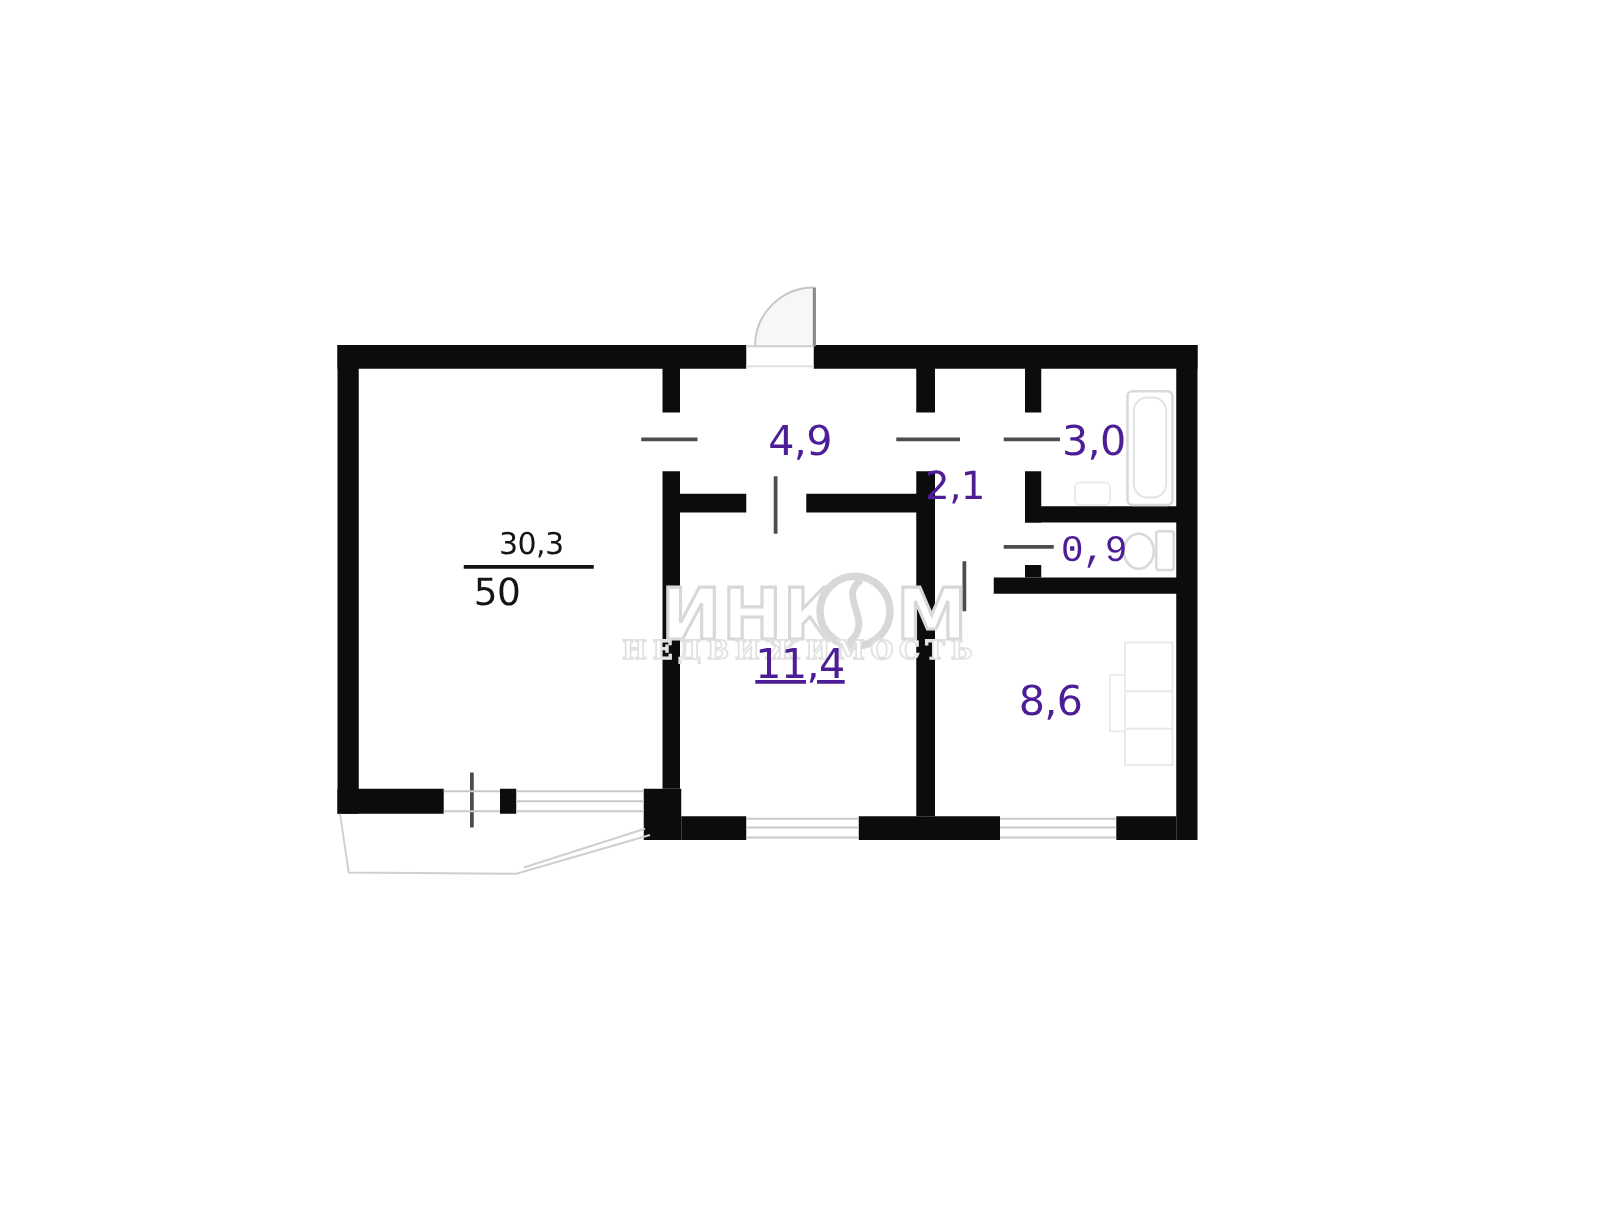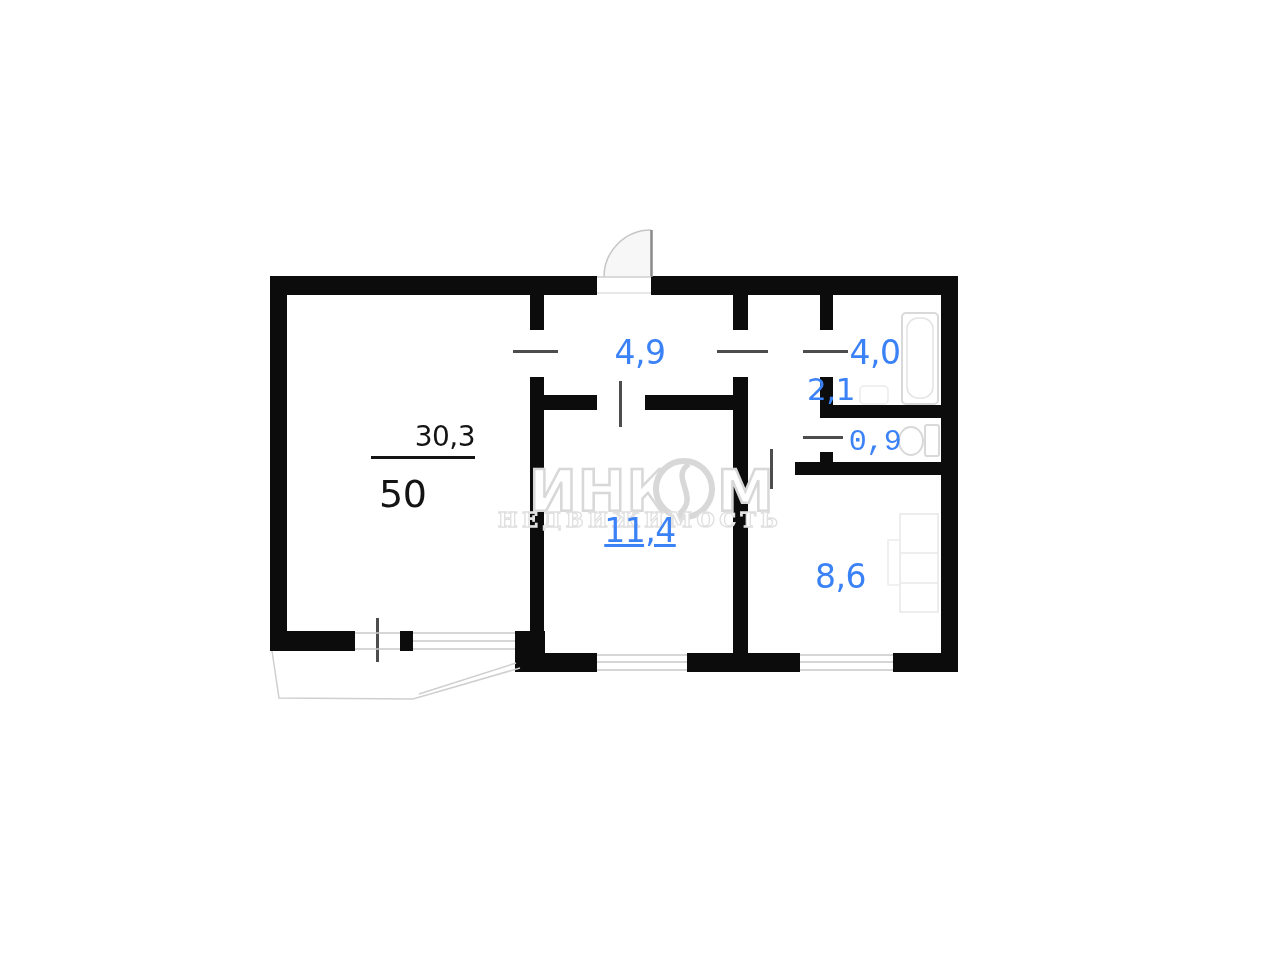--- a/index.html
+++ b/index.html
@@ -5,29 +5,29 @@
   html,body{margin:0;padding:0;}
   body{
     width:1280px;height:979px;background:#ffffff;position:relative;overflow:hidden;
     font-family:"DejaVu Sans",sans-serif;
   }
   .canvas{position:absolute;inset:0;}
   .wall{position:absolute;background:#0c0c0c;}
   .tick{position:absolute;background:#4d4d4d;}
   .overlay{position:absolute;left:0;top:0;}
   .rlabel{
-    position:absolute;font-size:33px;line-height:1;color:#3b82f6;
+    position:absolute;font-size:33px;line-height:1;color:#4c1d95;
     text-align:center;letter-spacing:-0.5px;white-space:nowrap;
   }
   .frac{position:absolute;left:371px;top:423px;width:104px;color:#141414;}
   .frac-top{
-    font-size:28px;line-height:1;text-align:right;padding:0 0 5px 4px;
+    font-size:24px;line-height:1;text-align:center;padding:0 0 5px 4px;
     border-bottom:3.5px solid #141414;letter-spacing:-0.5px;
   }
-  .frac-bottom{font-size:38px;line-height:1;padding:16px 0 0 8px;letter-spacing:-0.5px;}
+  .frac-bottom{font-size:30px;line-height:1;padding:5px 0 0 8px;letter-spacing:-0.5px;}
 </style>
 </head>
 <body>
 
 <div class="canvas">
 
   <div class="wall" style="left:270px;top:276px;width:327px;height:19px"></div>
   <div class="wall" style="left:651px;top:276px;width:307px;height:19px"></div>
   <div class="wall" style="left:270px;top:276px;width:17px;height:375px"></div>
   <div class="wall" style="left:941px;top:276px;width:17px;height:396px"></div>
@@ -116,24 +116,24 @@
     <g font-weight="bold">
       <text x="529" y="511" font-family="'DejaVu Sans',sans-serif" font-size="57" letter-spacing="1" fill="#ffffff" stroke="#d8d8d8" stroke-width="2.5">ИНК</text>
       <circle cx="684" cy="489" r="28" fill="#ffffff" stroke="#d8d8d8" stroke-width="6"></circle>
       <path d="M 689,464 C 669,477 701,497 679,514" fill="none" stroke="#d8d8d8" stroke-width="5.5"></path>
       <text x="717" y="511" font-family="'DejaVu Sans',sans-serif" font-size="57" letter-spacing="1" fill="#ffffff" stroke="#d8d8d8" stroke-width="2.5">М</text>
       <text x="640" y="527" text-anchor="middle" font-family="'DejaVu Serif',serif" font-size="21" letter-spacing="4.5" fill="#ffffff" stroke="#e0e0e0" stroke-width="1.3">НЕДВИЖИМОСТЬ</text>
     </g>
   </svg>
 
   <div class="rlabel" style="left:595px;top:336px;width:90px;">4,9</div>
-  <div class="rlabel" style="left:786px;top:374px;width:90px;font-size:31px;">2,1</div>
-  <div class="rlabel" style="left:830px;top:336px;width:90px;">4,0</div>
+  <div class="rlabel" style="left:719px;top:374px;width:90px;font-size:31px;">2,1</div>
+  <div class="rlabel" style="left:830px;top:336px;width:90px;">3,0</div>
   <div class="rlabel" style="left:830px;top:427px;width:90px;font-size:30px;font-family:Liberation Mono, monospace;">0,9</div>
   <div class="rlabel" style="left:575px;top:514px;width:130px;text-decoration:underline;">11,4</div>
-  <div class="rlabel" style="left:788px;top:544px;width:105px;margin-top:16px;">8,6</div>
+  <div class="rlabel" style="left:788px;top:544px;width:105px;">8,6</div>
 
   <div class="frac">
     <div class="frac-top">30,3</div>
     <div class="frac-bottom">50</div>
   </div>
 
 </div>
 
 </body></html>

